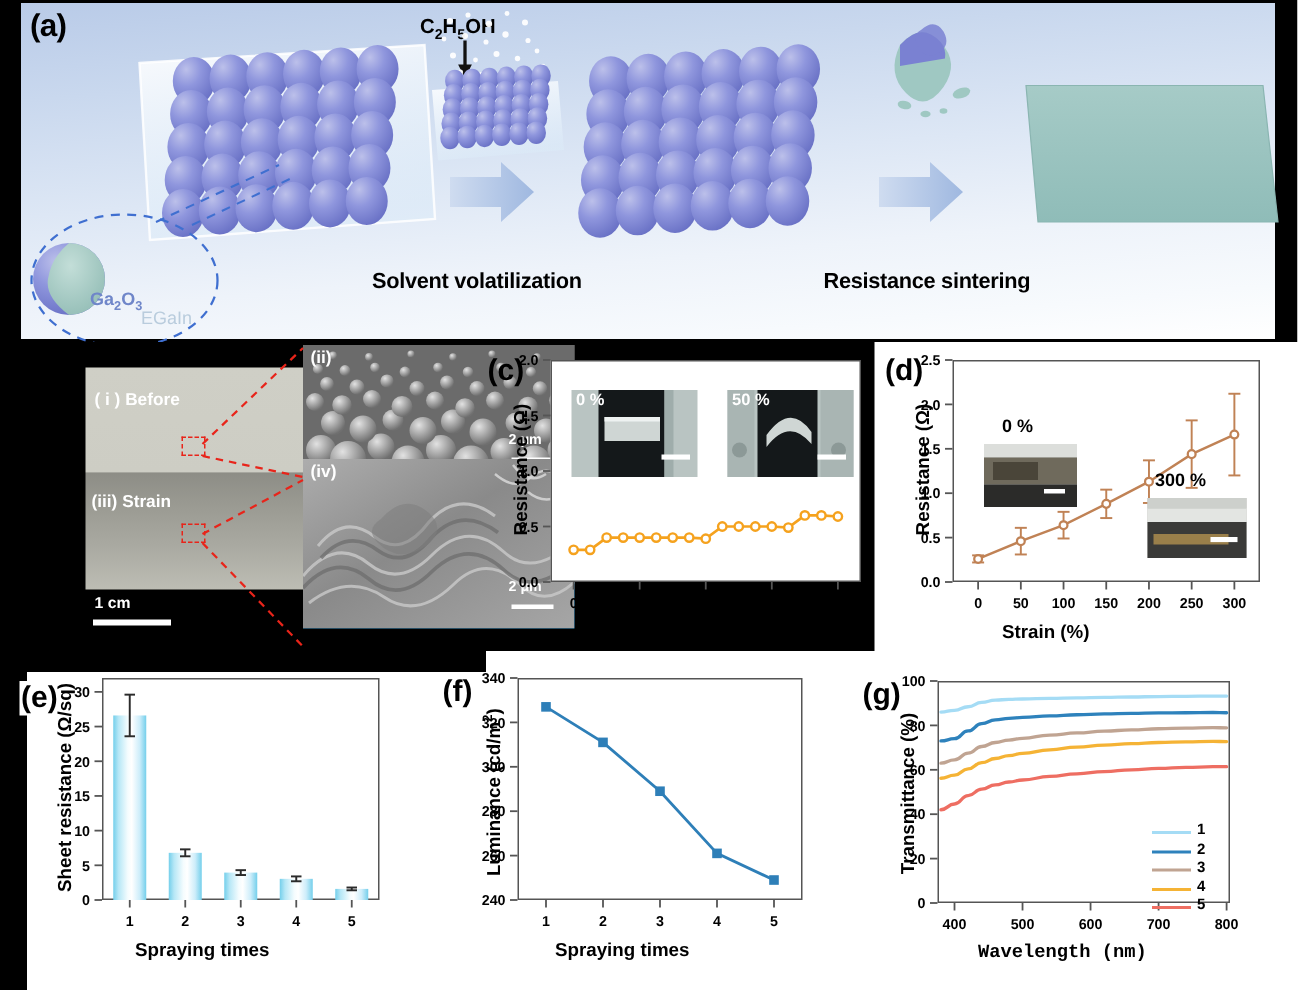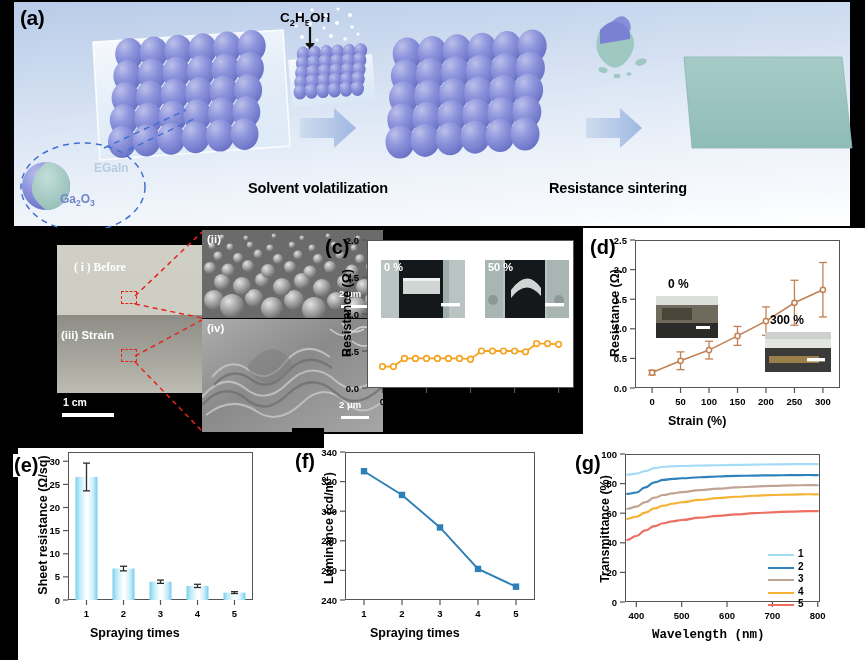--- a/index.html
+++ b/index.html
@@ -10,36 +10,36 @@
   
   #panel-a{left:0;top:0;width:865px;height:228px;overflow:hidden;background:#000;}
   #panel-a-bg{left:14px;top:2px;width:836px;height:224px;
      background:linear-gradient(175deg,#b9cbe8 0%,#c9d8ee 22%,#dde7f5 48%,#eef3fa 70%,#f7fafd 88%,#ffffff 100%);}
   #panel-a-label{left:20px;top:6px;font-size:21px;font-weight:bold;letter-spacing:-.5px;}
   .a-caption{font-size:14.5px;font-weight:bold;letter-spacing:-.2px;}
   #cap-solv{left:248px;top:180px;text-align:center;}
   #cap-sint{left:549px;top:180px;}
   #ethanol-label{left:280px;top:10px;font-size:13.5px;font-weight:bold;}
   #ethanol-label sub{font-size:9.5px;}
-  .egain-txt{font-size:12px;font-weight:bold;color:#b9ccdd;}
+  .egain-txt{font-size:12px;font-weight:normal;color:#b9ccdd;margin-top:44px;}
   .gao-txt{font-size:12px;font-weight:bold;color:#6f86c9;}
   #egain-lbl{left:94px;top:161px;}
   #gao-lbl{left:60px;top:192px;}
   #gao-lbl sub{font-size:8.5px;}
 
   
   #panel-b{left:0;top:228px;width:583px;height:206px;background:#000;}
   #photo-main{left:57px;top:17px;width:145px;height:148px;
       background:linear-gradient(180deg,#cfcfc6 0%,#cdcdc4 47%,#8d8d86 47.5%,#9a9a92 62%,#a9a9a1 80%,#bdbdb4 100%);}
   #photo-main .lbl{position:absolute;color:#fff;font-size:11.5px;font-weight:bold;}
-  #lbl-before{left:17px;top:16px;font-family:Liberation Serif, serif;}
+  #lbl-before{left:6px;top:16px;}
   #lbl-after{left:4px;top:84px;}
   #sem-ii{left:202px;top:2px;width:181px;height:88px;overflow:hidden;
       background:#8a8a8a;}
-  #sem-iv{left:202px;top:91px;width:181px;height:113px;overflow:hidden;background:#0369a1;}
+  #sem-iv{left:202px;top:78px;width:181px;height:113px;overflow:hidden;background:#0369a1;}
   .sem-lbl{position:absolute;color:#fff;font-size:11.5px;font-weight:bold;}
   .scale-txt{position:absolute;color:#fff;font-size:9.5px;font-weight:bold;}
   .scale-bar{position:absolute;background:#fff;height:3px;}
   #cm-txt{left:63px;top:168px;color:#fff;font-size:10.5px;font-weight:bold;}
   #cm-bar{left:62px;top:185px;width:52px;height:4px;background:#fff;}
   .redbox{position:absolute;border:1.2px dashed #e8241a;}
 
   
   .chart{position:absolute;}
   .plotbox{position:absolute;border:1.3px solid #555;background:#fff;box-sizing:border-box;}

